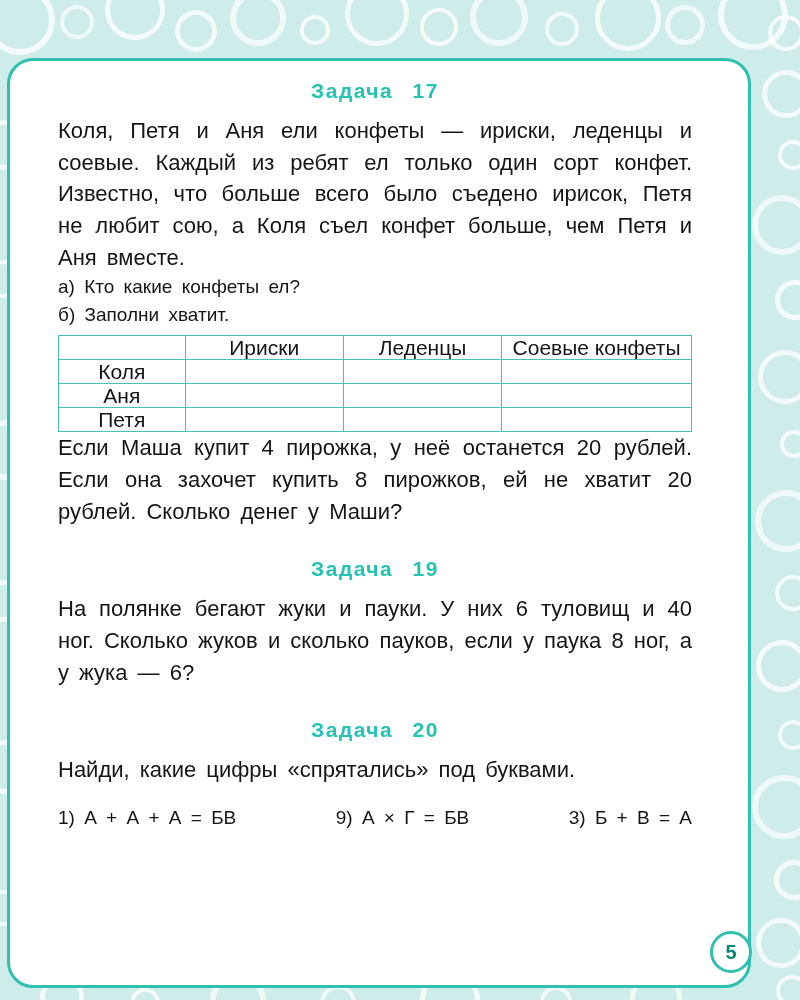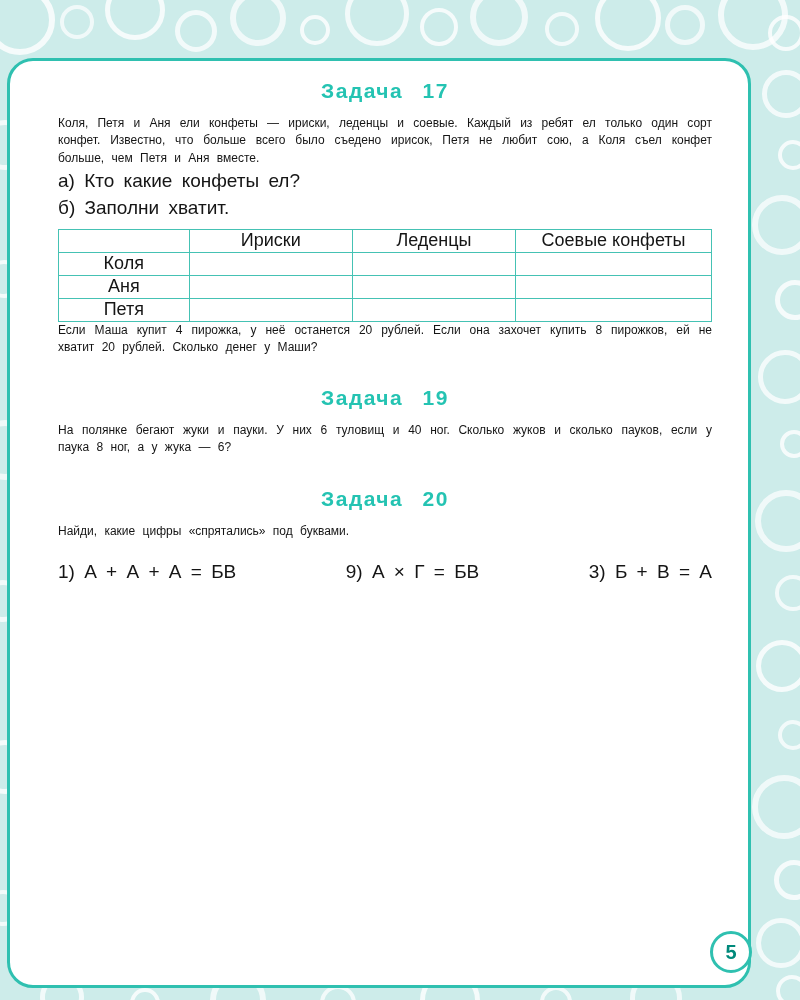--- a/index.html
+++ b/index.html
@@ -19,53 +19,53 @@
     border:4px solid rgba(255,255,255,0.88);
   }
   
   .panel {
     position:absolute;
     left:7px; top:58px;
     width:744px; height:930px;
     background:#ffffff;
     border:3px solid #2fc0b0;
     border-radius:26px;
-    padding:16px 36px 20px 48px;
+    padding:16px 56px 20px 48px;
     z-index:1;
   }
   .task-title {
     color:#24c3b2;
     font-size:21px;
     font-weight:bold;
     text-align:center;
     letter-spacing:1.5px;
     word-spacing:12px;
     margin:30px 0 12px 0;
   }
   .task:first-child .task-title { margin-top:2px; }
   .task-text {
-    font-size:12px;
+    font-size:22px;
     line-height:1.44;
     text-align:justify;
     word-spacing:4px;
   }
   .sub-item {
     font-size:19px;
     line-height:1.44;
     word-spacing:4px;
   }
   .answer-table {
     width:100%;
     border-collapse:collapse;
     margin-top:7px;
   }
   .answer-table th, .answer-table td {
     border:1px solid #45c2b4;
     height:23px;
-    font-size:18px;
+    font-size:21px;
     font-weight:normal;
     text-align:center;
     padding:0 4px;
     line-height:1.1;
   }
   .equations {
     display:flex;
     justify-content:space-between;
     font-size:19px;
     line-height:1.44;

